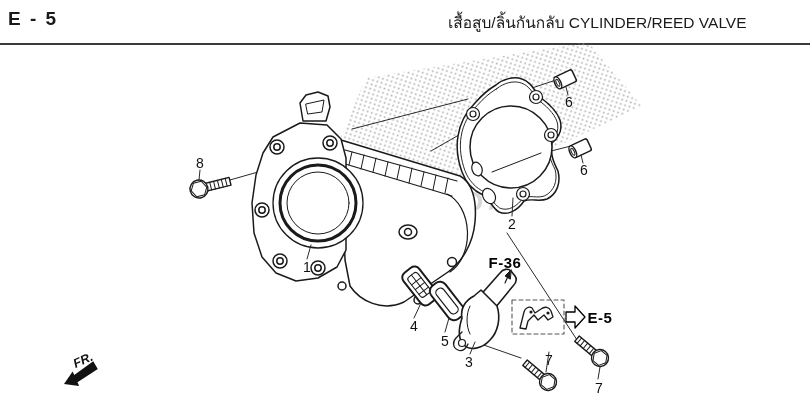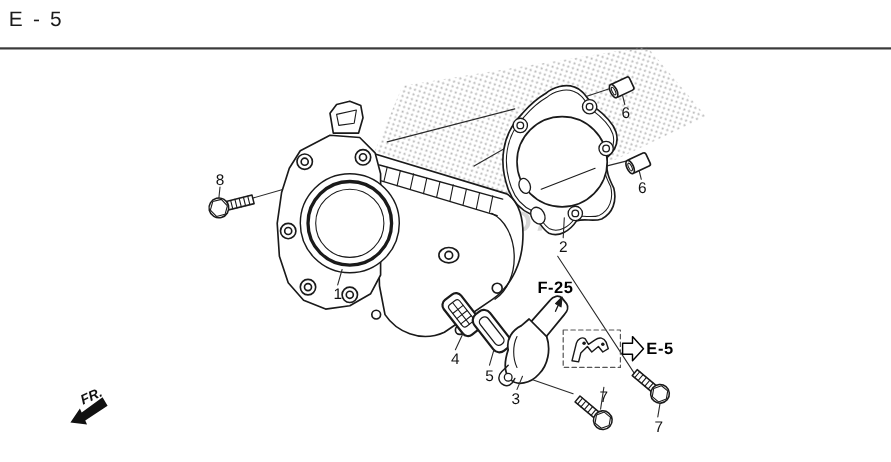--- a/index.html
+++ b/index.html
@@ -2,21 +2,21 @@
 <html><head>
 <meta charset="utf-8">
 <style>
   html,body{margin:0;padding:0;background:#fff;}
   .page{
     position:relative;width:810px;height:420px;background:#fff;overflow:hidden;
     font-family:"Liberation Sans", sans-serif;color:#111;
   }
   
   .page-code{
-    position:absolute;left:8px;top:8px;font-size:19px;font-weight:400;
+    position:absolute;left:8px;top:8px;font-size:19px;font-weight:700;
     letter-spacing:2px;color:#1a1a1a;
   }
   .title{
     position:absolute;left:448px;top:10px;width:300px;text-align:left;
     font-size:15.5px;color:#1a1a1a;white-space:nowrap;
   }
   .header-rule{
     position:absolute;left:0;top:43px;width:810px;height:2px;background:#3a3a3a;
   }
   
@@ -31,20 +31,24 @@
     font-size:15px;font-weight:bold;color:#000;line-height:1;letter-spacing:.5px;
   }
   .wm{opacity:.5;}
 </style>
 </head>
 <body>
 
 <div class="page">
 
   <div class="page-code">E - 5</div>
+  <div class="title">
+    <span>เสื้อสูบ/ลิ้นกันกลับ</span>
+    <span>CYLINDER/REED VALVE</span>
+  </div>
   <div class="header-rule"></div>
 
   <svg class="drawing" viewBox="0 0 810 420" stroke-linejoin="round" stroke-linecap="round">
     <defs>
       <pattern id="ht" width="4.5" height="4.5" patternUnits="userSpaceOnUse" patternTransform="rotate(18)">
         <circle cx="1.5" cy="1.5" r="1" fill="#a0a0a0"></circle>
       </pattern>
     </defs>
 
     <g>
@@ -255,16 +259,16 @@
   <span class="callout" style="left:512px;top:224px">2</span>
   <span class="callout" style="left:469px;top:362px">3</span>
   <span class="callout" style="left:414px;top:326px">4</span>
   <span class="callout" style="left:445px;top:341px">5</span>
   <span class="callout" style="left:569px;top:102px">6</span>
   <span class="callout" style="left:584px;top:170px">6</span>
   <span class="callout" style="left:549px;top:360px">7</span>
   <span class="callout" style="left:599px;top:388px">7</span>
   <span class="callout" style="left:200px;top:163px">8</span>
 
-  <span class="ref-label" style="left:505px;top:262px">F-25</span>
+  <span class="ref-label" style="left:505px;top:262px">F-36</span>
   <span class="ref-label" style="left:600px;top:317px">E-5</span>
 
 </div>
 
 </body></html>

